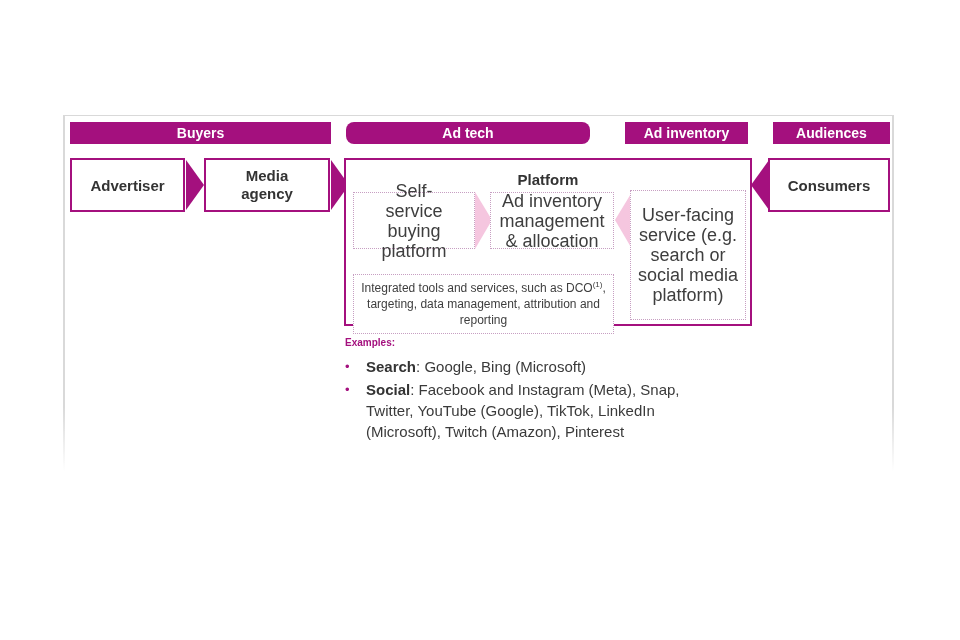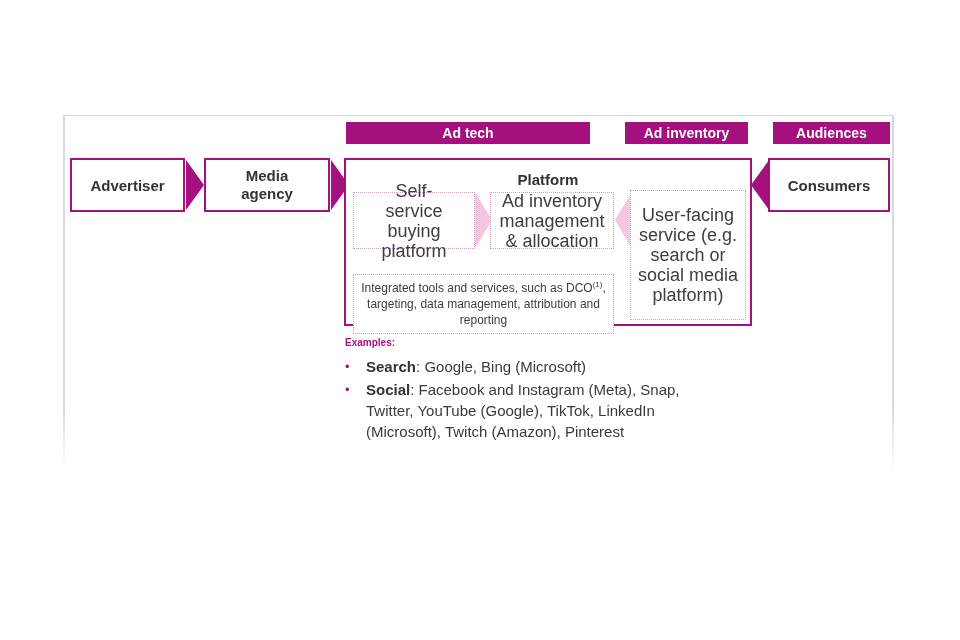--- a/index.html
+++ b/index.html
@@ -18,21 +18,21 @@
   .frame-top{position:absolute;left:63px;top:115px;width:831px;height:1px;background:var(--frame);}
   .frame-left{position:absolute;left:63px;top:115px;width:2px;height:356px;
     background:linear-gradient(to bottom,var(--frame) 82%,rgba(217,217,217,0));}
   .frame-right{position:absolute;left:892px;top:115px;width:2px;height:356px;
     background:linear-gradient(to bottom,var(--frame) 82%,rgba(217,217,217,0));}
 
   
   .hbar{position:absolute;top:122px;height:22px;background:var(--magenta);
     color:#fff;font-size:14px;font-weight:700;text-align:center;line-height:22px;}
   .hbar.buyers{left:70px;width:261px;}
-  .hbar.adtech{left:346px;width:244px;}
+  .hbar.adtech{left:346px;width:244px;border-radius:8px;}
   .hbar.adinv{left:625px;width:123px;}
   .hbar.aud{left:773px;width:117px;}
 
   
   .sbox{position:absolute;top:158px;height:54px;background:#fff;border:2px solid var(--magenta);
     display:flex;align-items:center;justify-content:center;text-align:center;
     font-size:15px;font-weight:700;color:#333;}
   .sbox.advertiser{left:70px;width:115px;}
   .sbox.media{left:204px;width:126px;}
   .sbox.consumers{left:768px;width:122px;}
@@ -81,20 +81,21 @@
 </style>
 </head>
 <body>
 
 <div class="stage">
 
   <div class="frame-top"></div>
   <div class="frame-left"></div>
   <div class="frame-right"></div>
 
+  <div class="hbar buyers">Buyers</div>
   <div class="hbar adtech">Ad tech</div>
   <div class="hbar adinv">Ad inventory</div>
   <div class="hbar aud">Audiences</div>
 
   <div class="sbox advertiser">
     <span>Advertiser</span>
   </div>
   <div class="tri tri-r adv"></div>
 
   <div class="sbox media">

